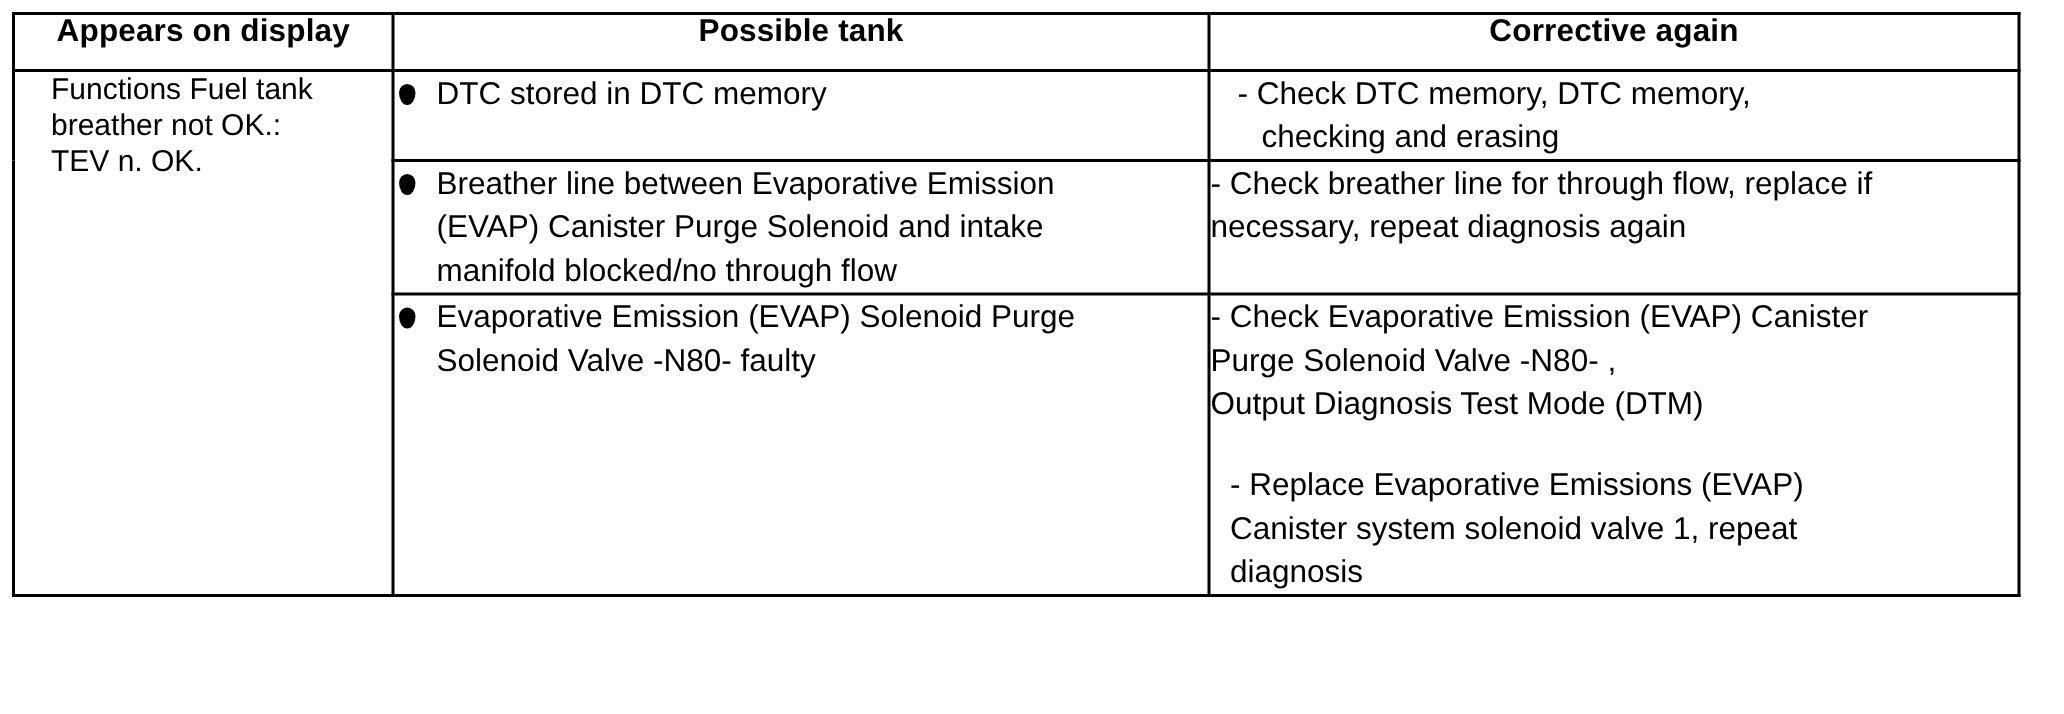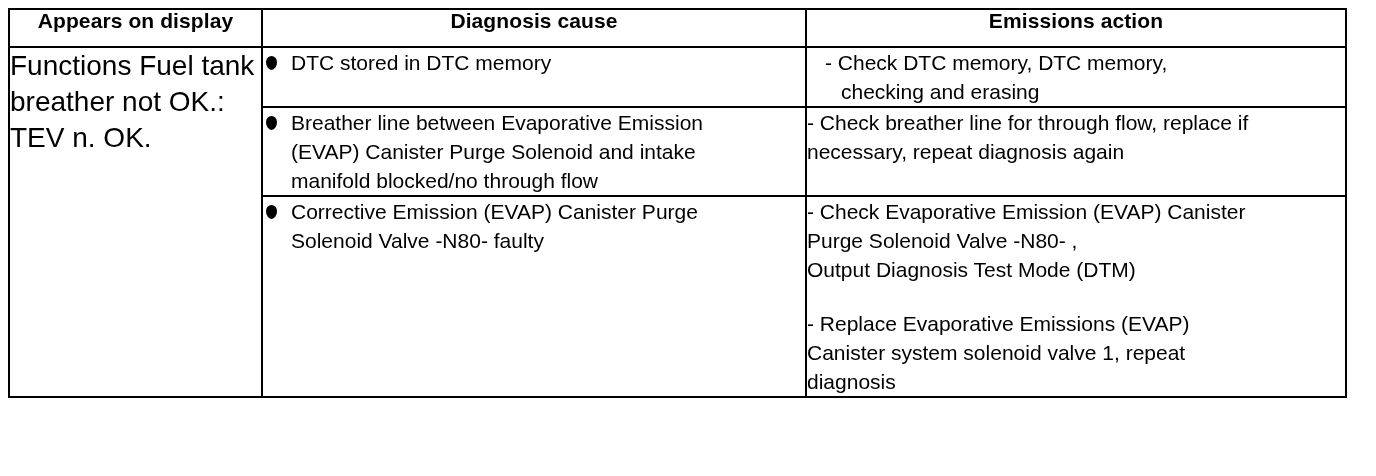--- a/index.html
+++ b/index.html
@@ -61,23 +61,24 @@
     padding: 9px 6px 6px 9px;
   }
   td.cause-cell {
     padding: 11px 10px 10px 10px;
   }
   td.action-cell {
     padding: 11px 10px 10px 12px;
   }
 
   .display-text {
-    font-size: 28px;
-    line-height: 36px;
+    font-size: 20px;
+    line-height: 24px;
     white-space: pre-line;
+    padding-left: 24px;
   }
 
   
   .cause-item {
     position: relative;
     padding-left: 28px;
     font-size: 21px;
     line-height: 29px;
   }
   .cause-item .bullet {
@@ -96,20 +97,21 @@
   }
 
   
   .action-para {
     font-size: 21px;
     line-height: 29px;
     white-space: pre-line;
   }
   .action-para + .action-para {
     margin-top: 25px;
+    padding-left: 13px;
   }
 
   
   .action-para.hanging {
     padding-left: 34px;
     text-indent: -16px;
   }
 </style>
 </head>
 <body>
@@ -122,24 +124,24 @@
       <col class="col-cause">
       <col class="col-action">
     </colgroup>
 
     <thead>
       <tr>
         <th>
           <span class="hdr-text">Appears on display</span>
         </th>
         <th>
-          <span class="hdr-text">Diagnosis cause</span>
+          <span class="hdr-text">Possible tank</span>
         </th>
         <th>
-          <span class="hdr-text">Emissions action</span>
+          <span class="hdr-text">Corrective again</span>
         </th>
       </tr>
     </thead>
 
     <tbody>
 
       <tr>
         <td class="display-cell" rowspan="3">
           <div class="display-text">Functions Fuel tank
 breather not OK.:
@@ -169,21 +171,21 @@
         <td class="action-cell">
           <div class="action-para">- Check breather line for through flow, replace if
 necessary, repeat diagnosis again</div>
         </td>
       </tr>
 
       <tr>
         <td class="cause-cell">
           <div class="cause-item">
             <span class="bullet"></span>
-            <span class="cause-text">Corrective Emission (EVAP) Canister Purge
+            <span class="cause-text">Evaporative Emission (EVAP) Solenoid Purge
 Solenoid Valve -N80- faulty</span>
           </div>
         </td>
         <td class="action-cell">
           <div class="action-para">- Check Evaporative Emission (EVAP) Canister
 Purge Solenoid Valve -N80- ,
 Output Diagnosis Test Mode (DTM)</div>
           <div class="action-para">- Replace Evaporative Emissions (EVAP)
 Canister system solenoid valve 1, repeat
 diagnosis</div>

